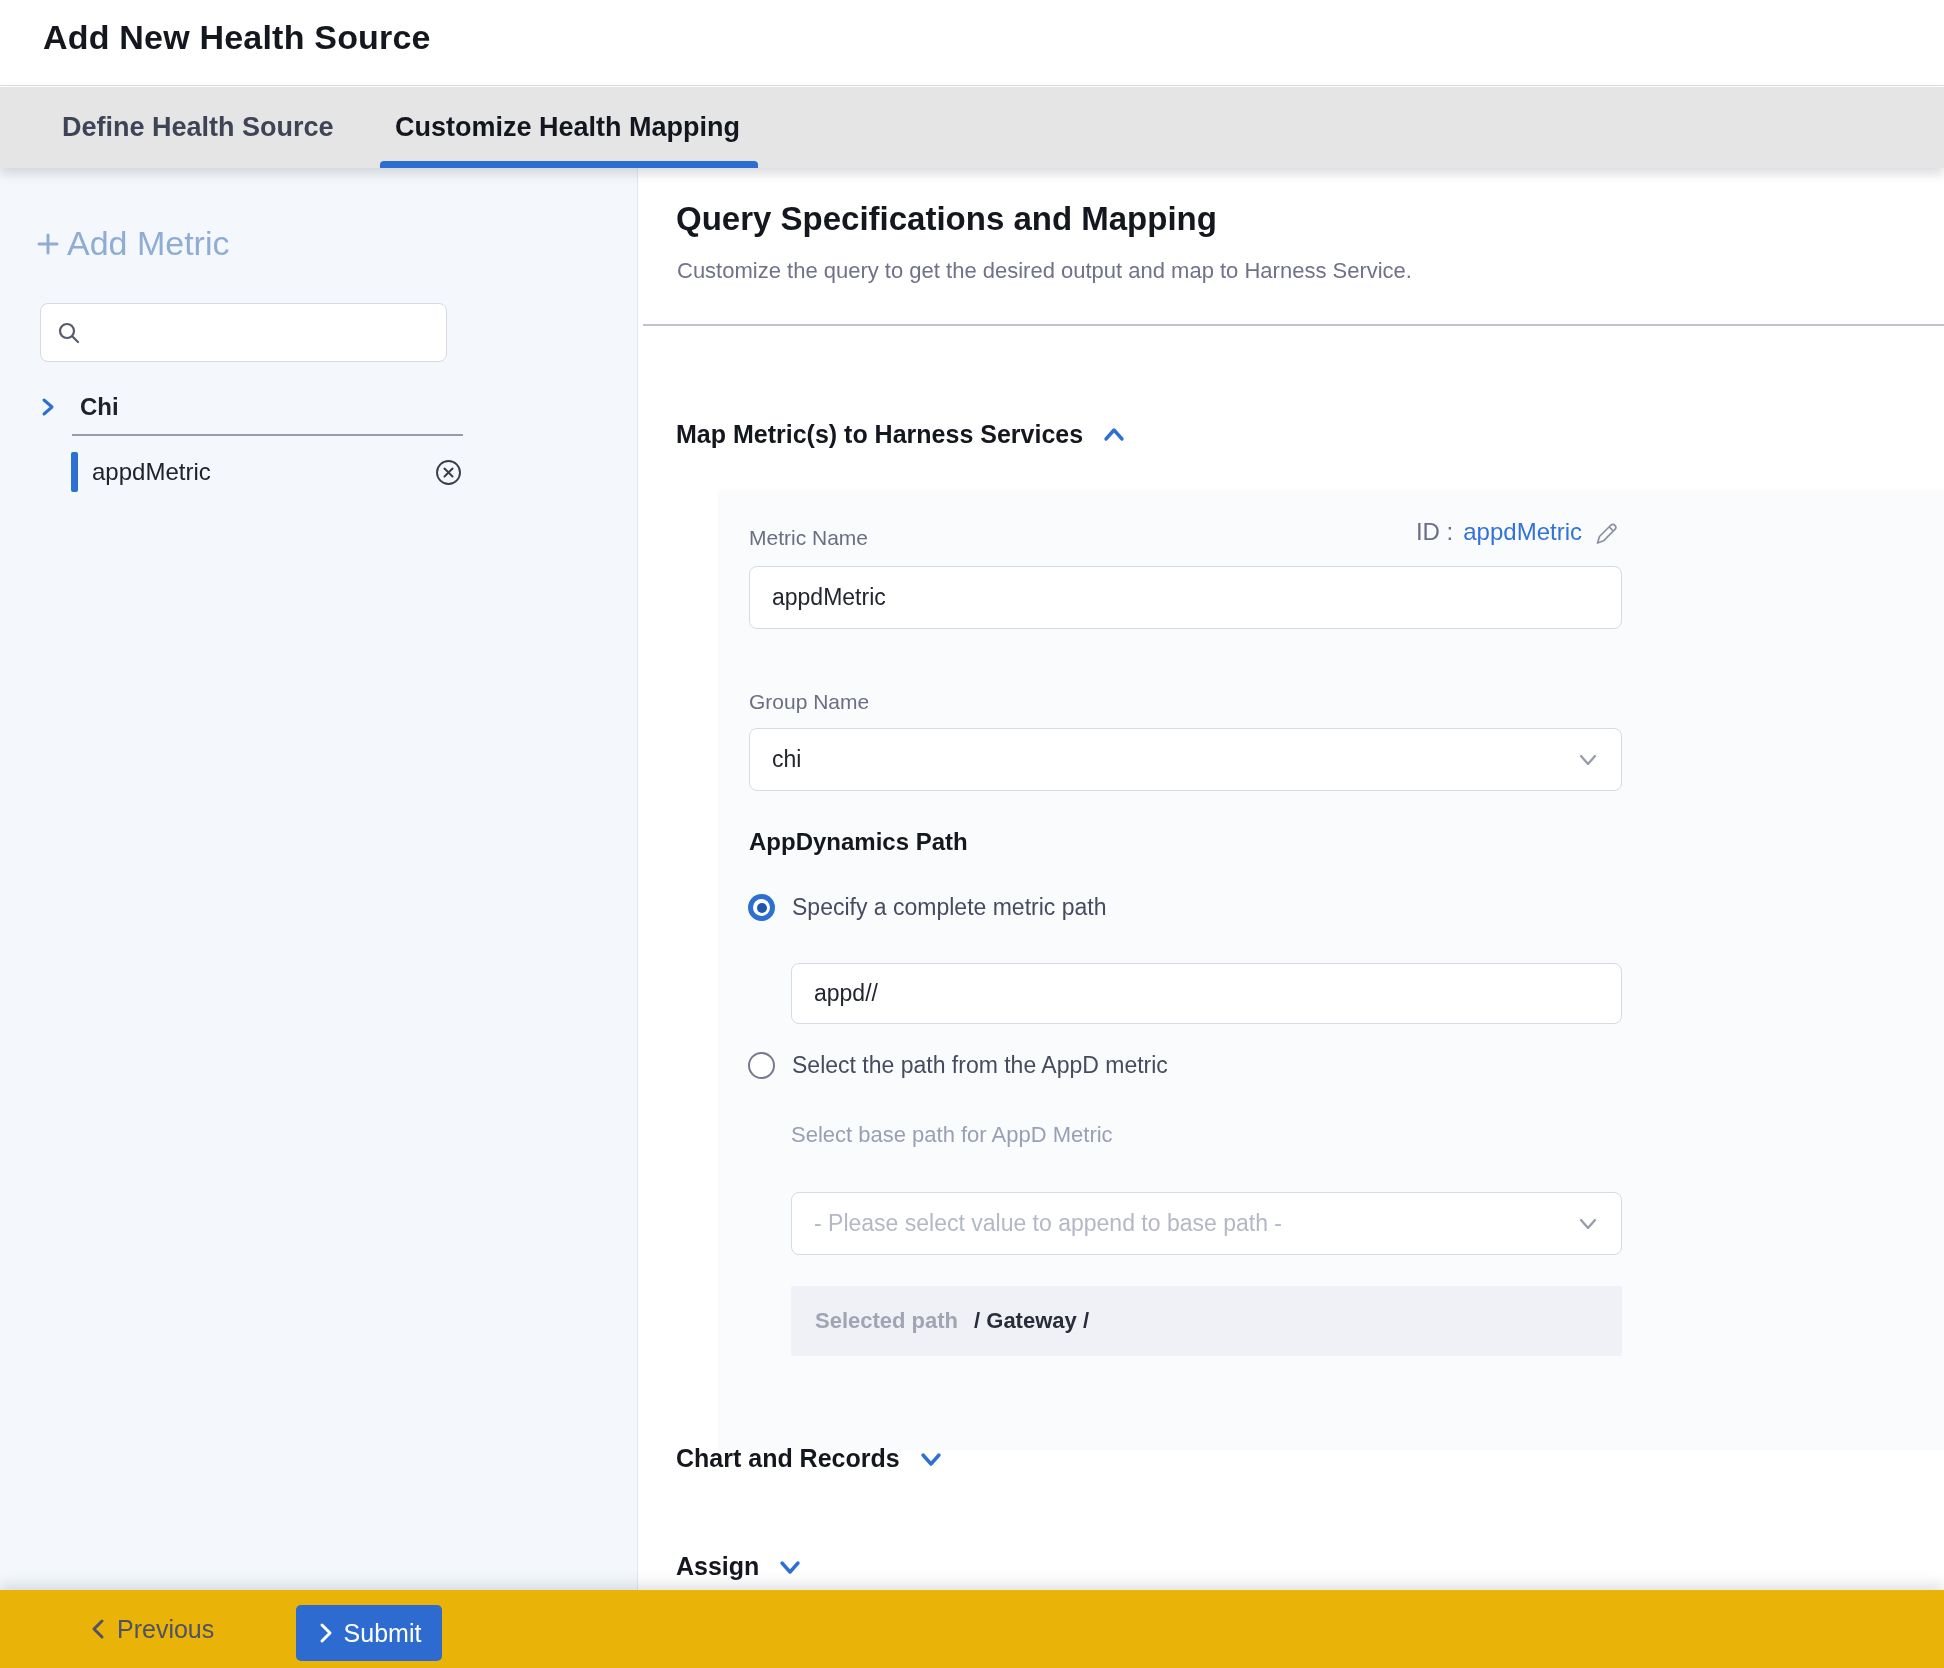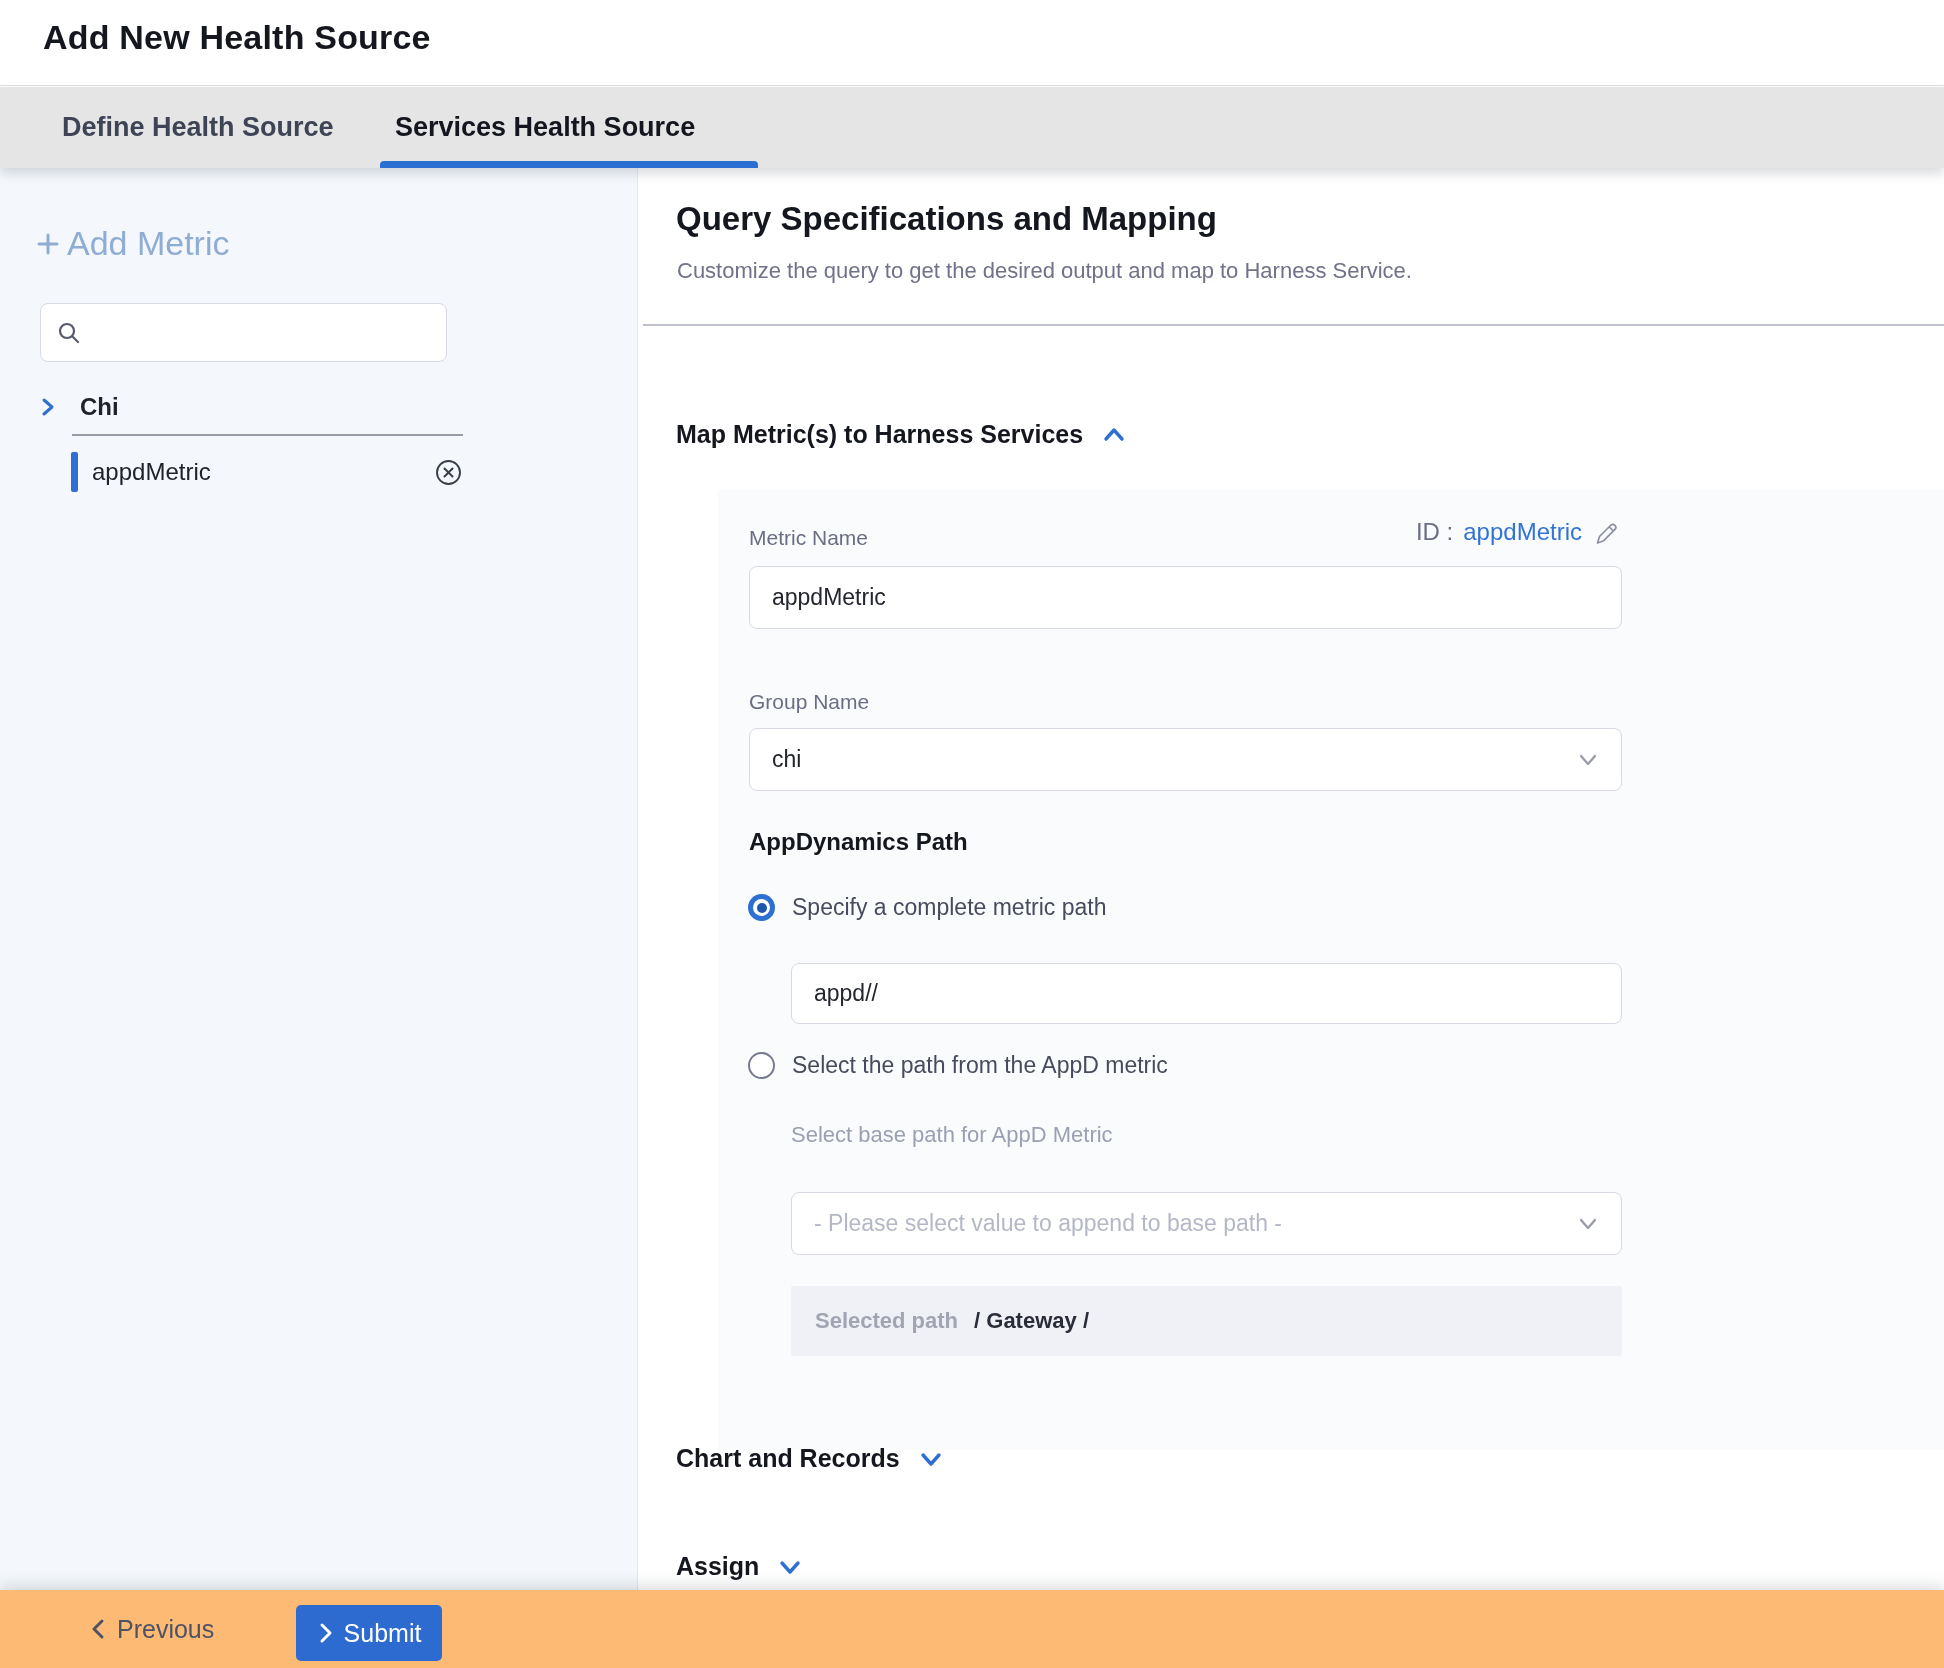--- a/index.html
+++ b/index.html
@@ -76,39 +76,39 @@
   .radio-on .r-dot { width:10px; height:10px; border-radius:50%; background:#1e55ae; }
   .radio-off { width:27px; height:27px; border-radius:50%; border:2px solid #767a8e; background:#fff; }
 
   .base-label { position:absolute; left:73px; top:632px; font-size:22px; color:#9aa0b2; }
 
   .selected-row { position:absolute; left:73px; top:796px; width:831px; height:70px; background:#f0f1f6; border-radius:2px; display:flex; align-items:center; padding-left:24px; }
   .selected-label { font-size:22px; font-weight:600; color:#a1a4b3; }
   .selected-value { font-size:22px; font-weight:700; color:#2a2d39; margin-left:16px; }
 
   
-  .footer { position:absolute; left:0; top:1590px; width:100%; height:78px; background:#fdba74; box-shadow:0 -6px 12px rgba(96,99,115,.18); z-index:6; }
+  .footer { position:absolute; left:0; top:1590px; width:100%; height:78px; background:#eab308; box-shadow:0 -6px 12px rgba(96,99,115,.18); z-index:6; }
   .prev-btn { position:absolute; left:88px; top:0; height:100%; display:flex; align-items:center; gap:9px; background:none; border:none; cursor:pointer; font-family:inherit; font-size:25px; color:#4e5264; font-weight:500; }
   .submit-btn { position:absolute; left:296px; top:15px; width:146px; height:56px; background:#2d6bd0; border:none; border-radius:5px; cursor:pointer; display:flex; align-items:center; justify-content:center; gap:9px; font-family:inherit; font-size:25px; color:#ffffff; font-weight:500; }
 </style>
 </head>
 <body>
 
 <div class="app">
 
   <header class="titlebar">
     <h1>Add New Health Source</h1>
   </header>
 
   <nav class="tabbar">
     <div class="tab tab-define">
       <span>Define Health Source</span>
     </div>
     <div class="tab tab-customize">
-      <span>Services Health Source</span>
+      <span>Customize Health Mapping</span>
     </div>
     <div class="tab-underline"></div>
   </nav>
 
   <aside class="sidebar">
     <button class="add-metric">
       <span style="display:flex;">
         <svg width="30" height="30" viewBox="0 0 30 30">
             <path d="M15 6v18M6 15h18" stroke="#8fadd4" stroke-width="3" fill="none" stroke-linecap="round"></path>
           </svg>

